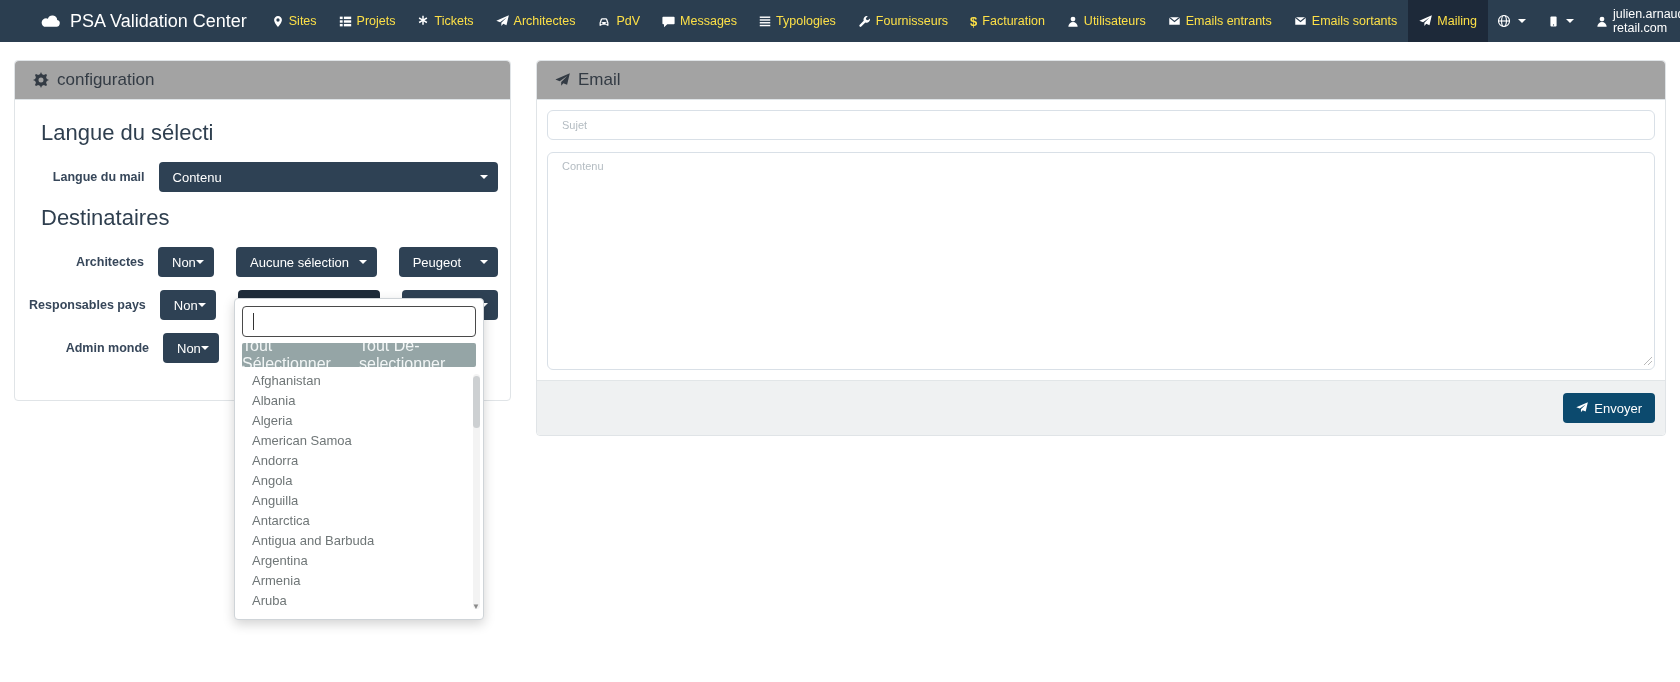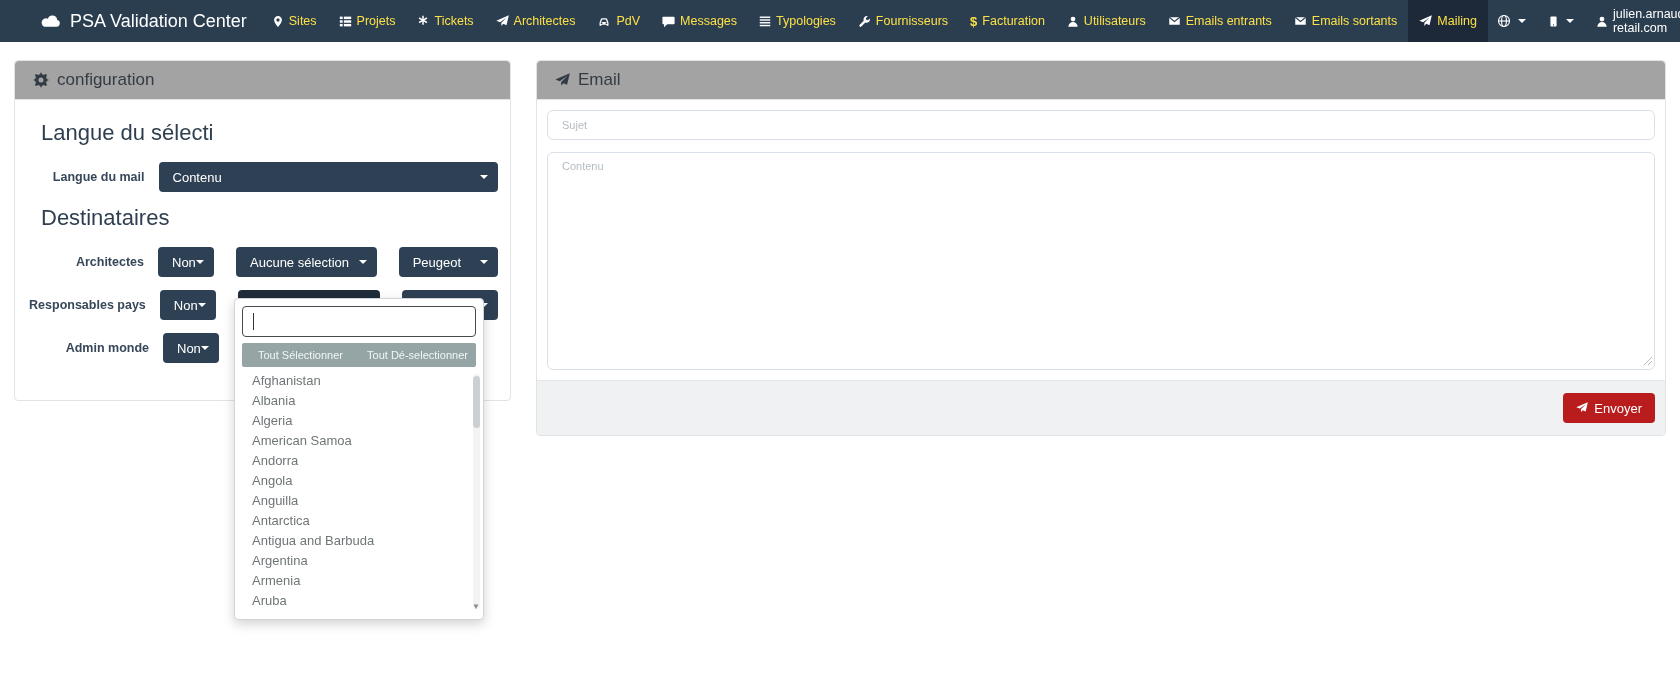--- a/index.html
+++ b/index.html
@@ -39,38 +39,38 @@
   .w-mid { width:145px; margin-right:22px; }
   .w-end1 { width:102px; }
   .w-end2 { width:96px; }
   .dest-row { display:flex; align-items:center; margin-bottom:13px; }
 
   
   .dd-panel { position:absolute; left:234px; top:256px; width:250px; background:#fff; border:1px solid #cfd4d8; border-radius:4px; box-shadow:0 4px 12px rgba(0,0,0,.18); padding:7px 0 8px; z-index:20; }
   .dd-search { margin:0 7px 6px; height:31px; border:1px solid #4a4a4a; border-radius:4px; background:#fff; display:flex; align-items:center; padding-left:10px; }
   .dd-cursor { width:1px; height:17px; background:#333; }
   .dd-actions { display:flex; margin:0 7px 4px; height:24px; background:#95a5a6; border-radius:2px; overflow:hidden; }
-  .dd-action { flex:1; display:flex; align-items:center; justify-content:center; color:#f2f6f6; font-size:11px; cursor:pointer; }
+  .dd-action { flex:1; display:flex; align-items:center; justify-content:center; color:#f2f6f6; font-size:16px; cursor:pointer; }
   .dd-list { list-style:none; padding-right:14px; }
   .dd-list li { padding:3px 0 3px 17px; font-size:13px; color:#6f7677; cursor:pointer; line-height:14px; }
   .dd-scroll { position:absolute; right:3px; top:75px; bottom:10px; width:7px; background:#f3f3f3; border-radius:4px; }
   .dd-thumb { position:absolute; top:2px; left:0; width:7px; height:52px; background:#cdd0d2; border-radius:4px; }
   .dd-arrow { position:absolute; bottom:-2px; left:-1px; font-size:8px; color:#8a8a8a; }
 
   
   .email-panel { flex:1; display:flex; flex-direction:column; }
   .email-body { padding:10px; }
   .inp { width:100%; border:1px solid #d9e0e7; border-radius:6px; font-family:inherit; font-size:11px; color:#4a5a68; padding:7px 14px; background:#fff; }
   .inp::placeholder { color:#b4bcc2; opacity:1; }
   .inp-subject { height:30px; margin-bottom:12px; display:block; }
   .inp-content { height:218px; resize:none; display:block; position:relative; }
   .ta-wrap { position:relative; }
   .resize-grip { position:absolute; right:3px; bottom:5px; width:10px; height:10px; background:repeating-linear-gradient(135deg, transparent 0 2px, #b9b9b9 2px 3px); clip-path:polygon(100% 0, 100% 100%, 0 100%); cursor:nwse-resize; }
   .email-footer { background:#eff1f2; border-top:1px solid #e2e6e8; border-radius:0 0 4px 4px; padding:12px 10px; display:flex; justify-content:flex-end; }
-  .btn-send { background:#b91c1c; color:#fff; border:none; border-radius:4px; height:30px; padding:0 13px; font-size:13px; font-family:inherit; display:flex; align-items:center; gap:6px; cursor:pointer; }
+  .btn-send { background:#0c4a6e; color:#fff; border:none; border-radius:4px; height:30px; padding:0 13px; font-size:13px; font-family:inherit; display:flex; align-items:center; gap:6px; cursor:pointer; }
 </style>
 </head>
 <body>
 
 <div class="page">
 
   <div class="navbar">
     <div class="brand">
       <svg class="ic" width="21" height="15" viewBox="0 0 20 14" fill="#fff">
           <path d="M16.4 5.6a4.6 4.6 0 0 0-8.9-1.3A3.7 3.7 0 0 0 4 11.9h11.4a3.2 3.2 0 0 0 1-6.3z"></path>

